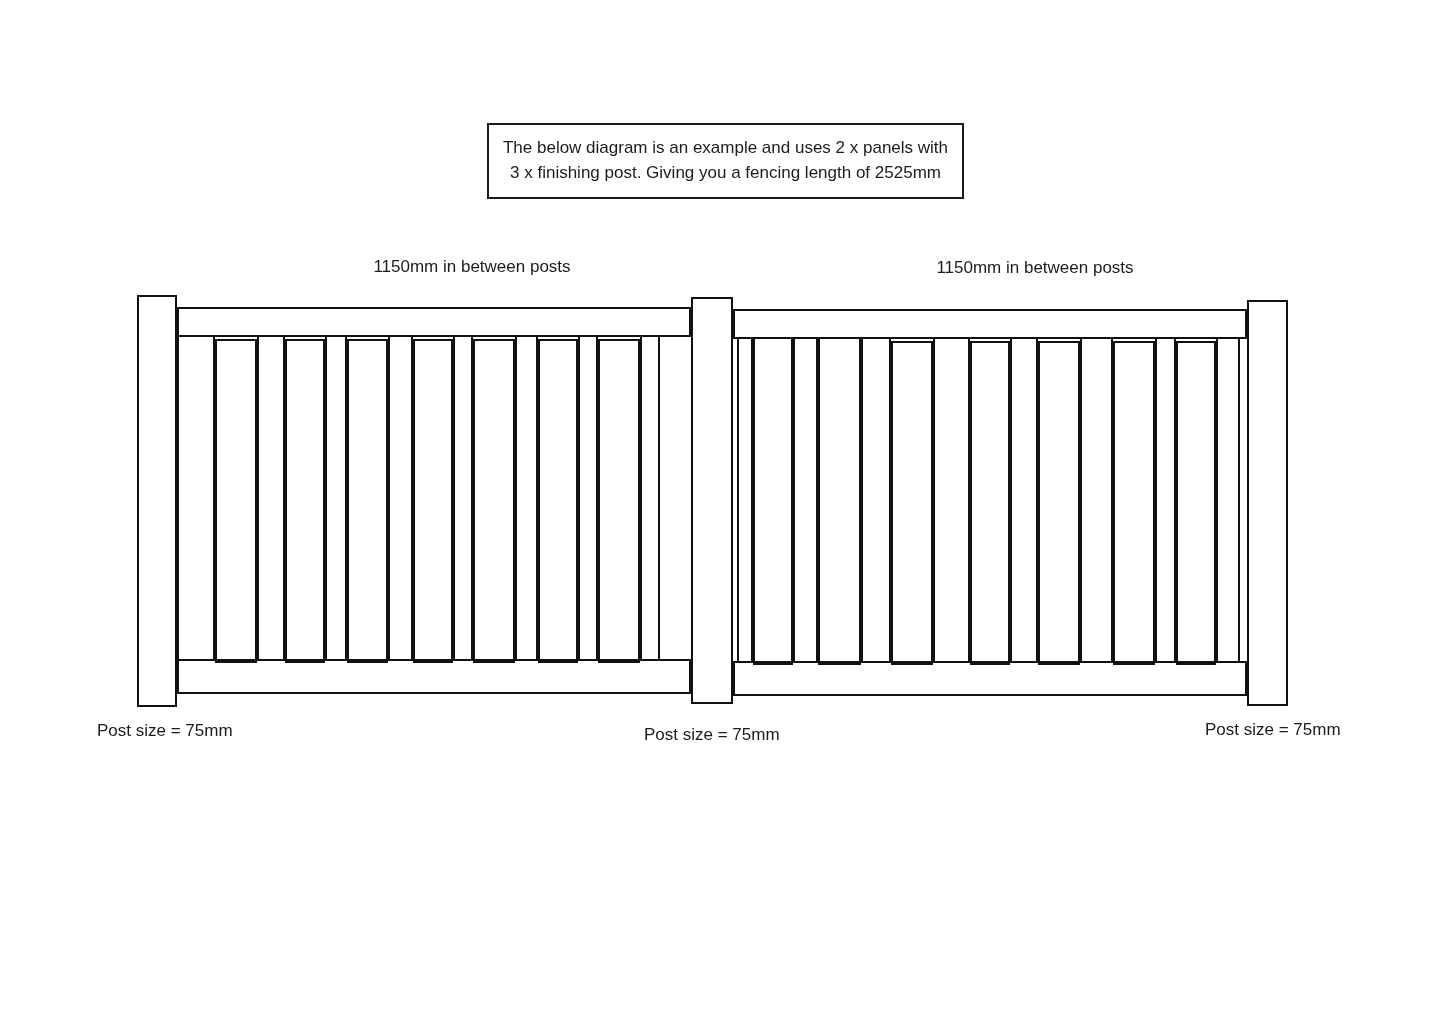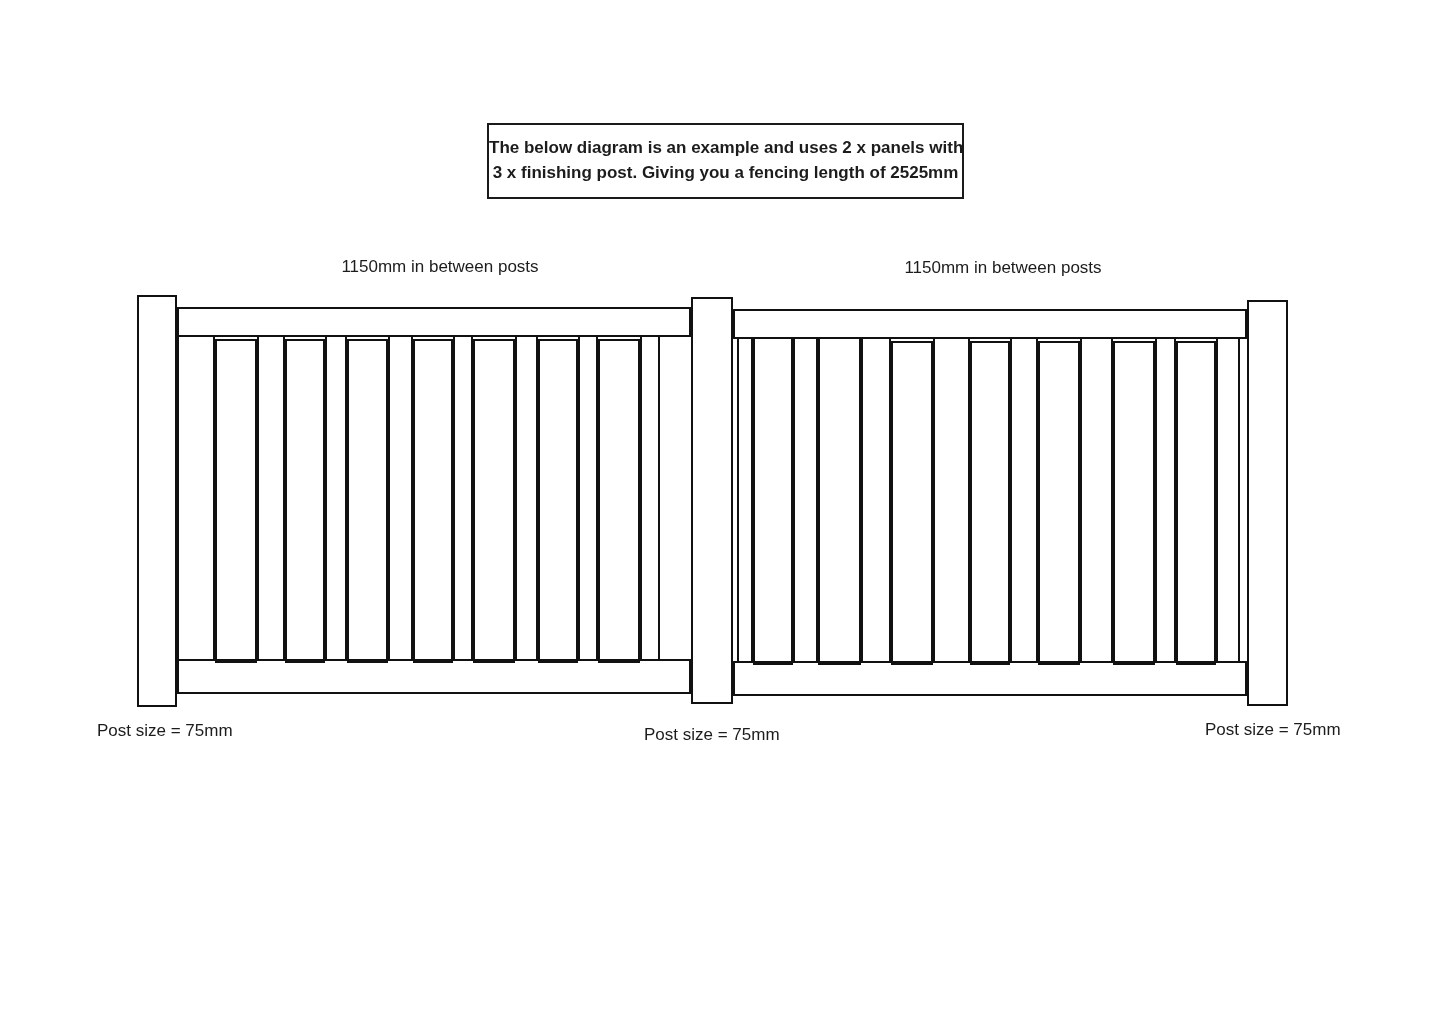--- a/index.html
+++ b/index.html
@@ -21,30 +21,29 @@
     top: 123px;
     width: 477px;
     height: 76px;
     border: 2px solid #1a1a1a;
     box-sizing: border-box;
     text-align: center;
     color: #1c1c1c;
     font-size: 17px;
     line-height: 25px;
     padding-top: 10px;
-    font-weight: bold;
   }
   .note-line { display: block; white-space: nowrap; }
   .label {
     position: absolute;
     color: #1c1c1c;
     font-size: 17px;
     white-space: nowrap;
   }
-  .dim-label { transform: translateX(-50%); }
+  .dim-label { transform: translateX(-50%); margin-left: 32px; }
   #dim-label-left  { left: 440px;  top: 257px; }
   #dim-label-right { left: 1003px; top: 258px; }
   #post-label-left   { left: 97px;   top: 721px; }
   #post-label-middle { left: 644px;  top: 725px; }
   #post-label-right  { left: 1205px; top: 720px; }
   .fence-part { position: absolute; box-sizing: border-box; }
 </style>
 </head>
 <body>
 

